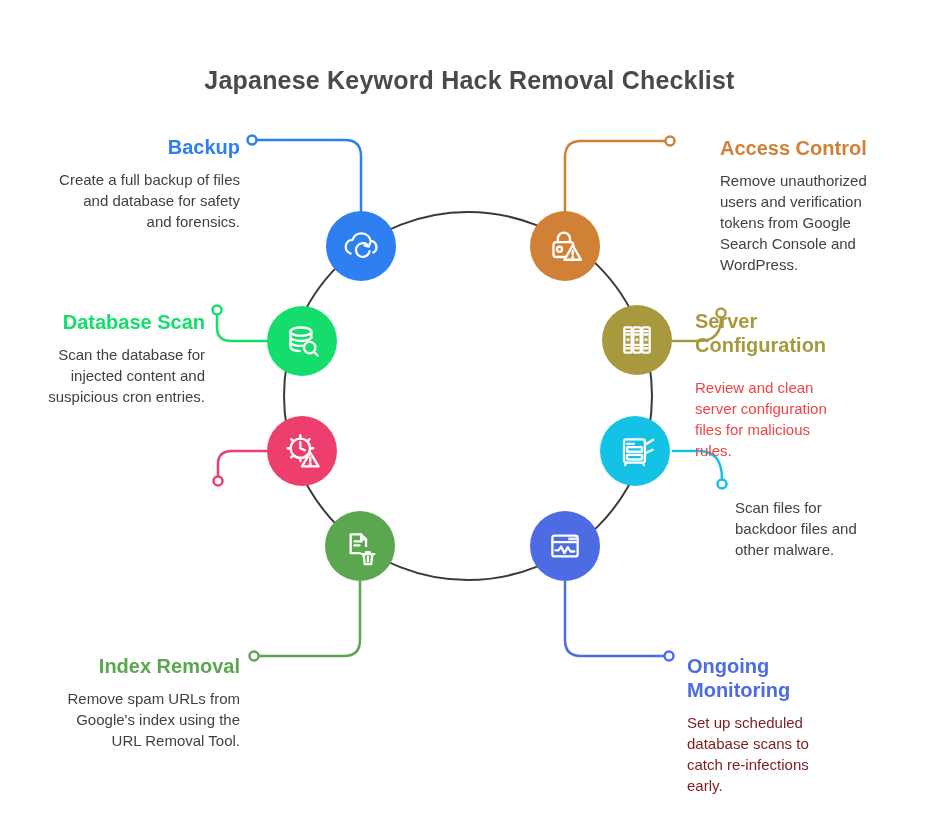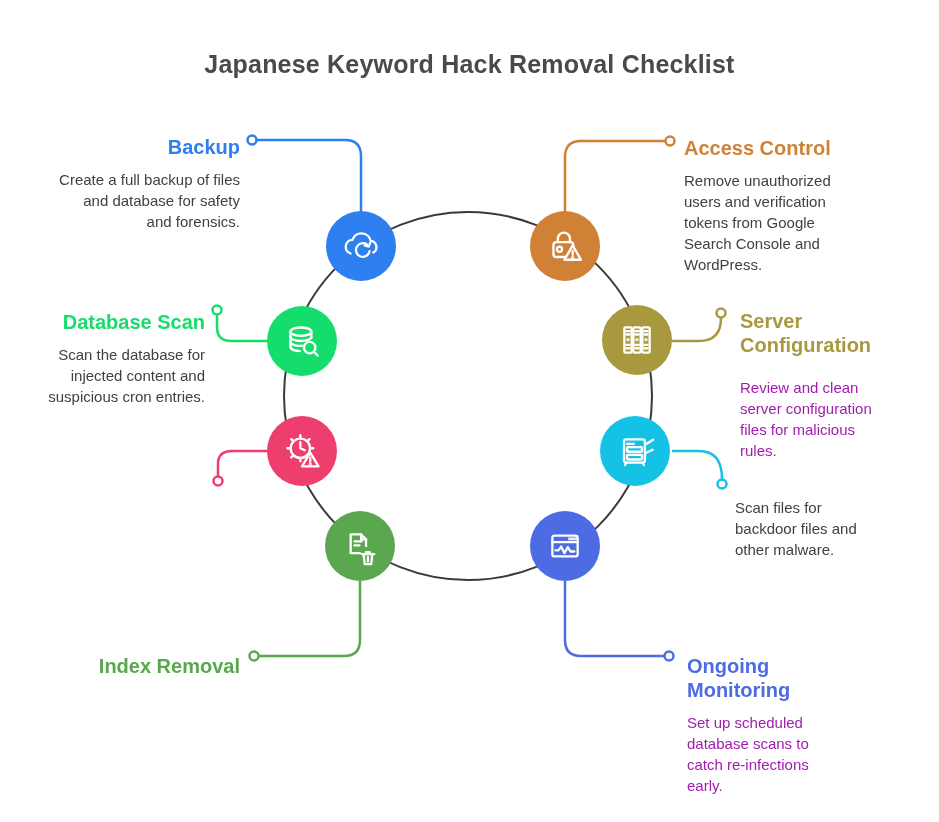--- a/index.html
+++ b/index.html
@@ -16,21 +16,21 @@
   .lblock h2{margin:9px 0 10px 0;font-size:20px;line-height:24px;font-weight:600;}
   .lblock p{margin:0;font-size:15px;line-height:21px;}
   .r{text-align:right;}
   .l{text-align:left;}
 </style>
 </head>
 <body>
 
 <div class="stage">
 
-  <h1 class="title" style="color: rgb(74, 74, 74);">Japanese Keyword Hack Removal Checklist</h1>
+  <h1 class="title" style="color: rgb(74, 74, 74); margin-top: 16px;">Japanese Keyword Hack Removal Checklist</h1>
 
   <svg class="ring-svg" viewBox="0 0 939 822" fill="none">
     <circle cx="468" cy="396" r="184" stroke-width="2" stroke="#3a3a3a"></circle>
 
     <path stroke-width="2.5" d="M257,140 H345 Q361,140 361,156 V212" stroke="#2e7ff0"></path>
     <circle cx="252" cy="140" r="4.5" fill="#fff" stroke-width="2.5" stroke="#2e7ff0"></circle>
 
     <path stroke-width="2.5" d="M666,141 H581 Q565,141 565,157 V212" stroke="#d08136"></path>
     <circle cx="670" cy="141" r="4.5" fill="#fff" stroke-width="2.5" stroke="#d08136"></circle>
 
@@ -142,42 +142,43 @@
       <circle cx="29.3" cy="13.5" r="0.5" fill="#fff"></circle>
       <path d="M11.5 24 h2.5 l2.5 -3.5 l3 6 l3 -5.5 l2.5 4 h3.5"></path>
     </svg>
   </div>
 
   <div class="lblock r" style="left:58px;top:126px;width:182px">
     <h2 style="color: rgb(46, 127, 240);">Backup</h2>
     <p style="color: rgb(63, 63, 70);">Create a full backup of files and database for safety and forensics.</p>
   </div>
 
-  <div class="lblock l" style="left:684px;top:127px;width:162px">
+  <div class="lblock l" style="left:720px;top:127px;width:162px">
     <h2 style="color: rgb(208, 129, 54);">Access Control</h2>
     <p style="color: rgb(63, 63, 70);">Remove unauthorized users and verification tokens from Google Search Console and WordPress.</p>
   </div>
 
   <div class="lblock r" style="left:45px;top:301px;width:160px">
     <h2 style="color: rgb(20, 221, 108);">Database Scan</h2>
     <p style="color: rgb(63, 63, 70);">Scan the database for injected content and suspicious cron entries.</p>
   </div>
 
-  <div class="lblock l" style="left:740px;top:300px;width:155px">
+  <div class="lblock l" style="left:695px;top:300px;width:155px">
     <h2 style="color: rgb(168, 153, 63);">Server Configuration</h2>
-    <p style="color: #a21caf; margin-top: 20px;">Review and clean server configuration files for malicious rules.</p>
+    <p style="color: #ef4444; margin-top: 20px;">Review and clean server configuration files for malicious rules.</p>
   </div>
 
 
   <div class="lblock l" style="left:735px;top:472px;width:145px">
     <p style="color: rgb(63, 63, 70); margin-top: 25px;">Scan files for backdoor files and other malware.</p>
   </div>
 
   <div class="lblock r" style="left:65px;top:645px;width:175px">
     <h2 style="color: rgb(91, 167, 79);">Index Removal</h2>
+    <p style="color: rgb(63, 63, 70);">Remove spam URLs from Google's index using the URL Removal Tool.</p>
   </div>
 
   <div class="lblock l" style="left:687px;top:645px;width:145px">
     <h2 style="color: rgb(77, 107, 226);">Ongoing Monitoring</h2>
-    <p style="color: #a21caf;">Set up scheduled database scans to catch re-infections early.</p>
+    <p style="color: #7f1d1d;">Set up scheduled database scans to catch re-infections early.</p>
   </div>
 
 </div>
 
 </body></html>

